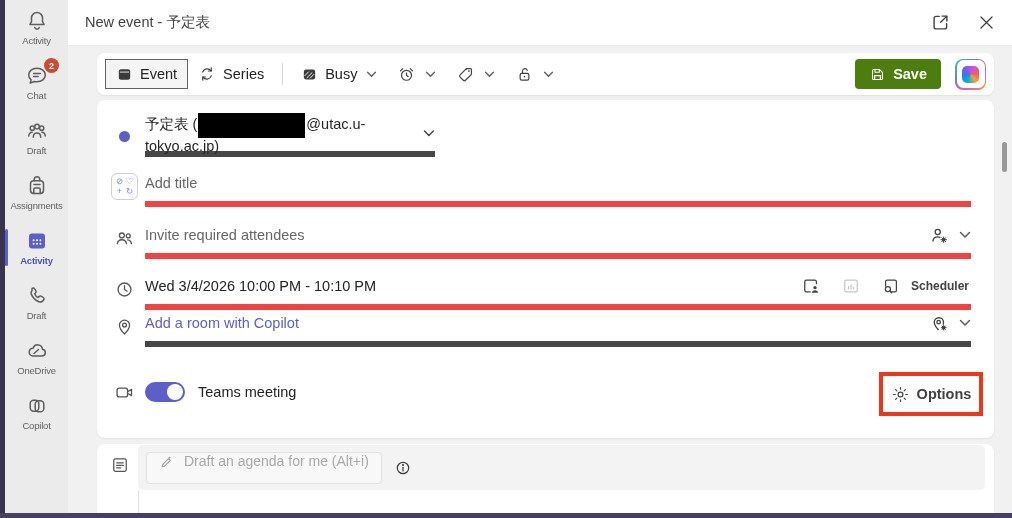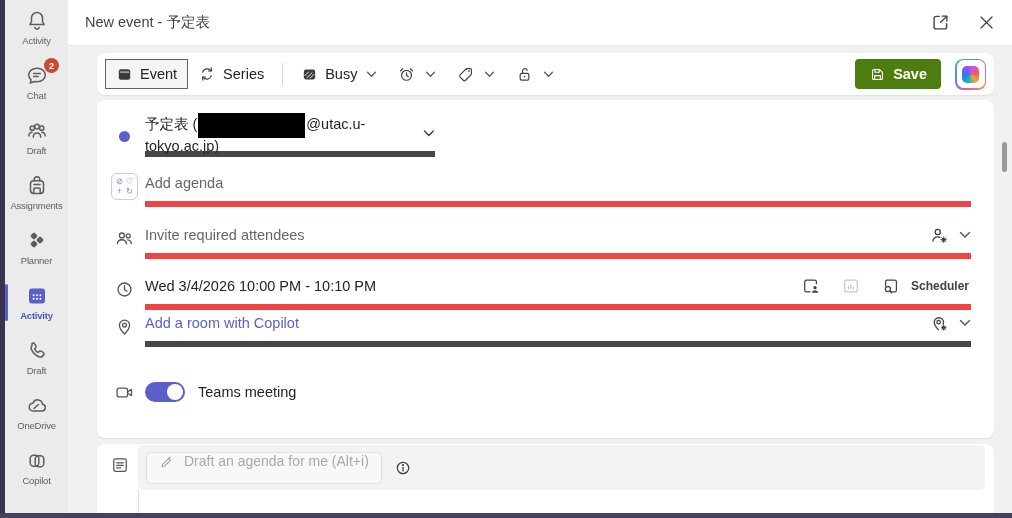--- a/index.html
+++ b/index.html
@@ -115,30 +115,20 @@
       <svg width="24" height="24" viewBox="0 0 24 24" fill="none" stroke="#5d5d5d" stroke-width="1.5" stroke-linecap="round" stroke-linejoin="round">
         <path d="M9.2 6.8V5.6a2.8 2.8 0 0 1 5.6 0v1.2"></path>
           <rect x="5.5" y="6.8" width="13" height="12.7" rx="3.2"></rect>
           <path d="M9 10.5h6"></path>
           <path d="M8.8 19.5v-4.2a1.2 1.2 0 0 1 1.2-1.2h4a1.2 1.2 0 0 1 1.2 1.2v4.2"></path>
       </svg>
     </span>
     <span class="lbl">Assignments</span>
   </div>
 
-  <div class="side-item">
-    <span>
-      <svg width="24" height="24" viewBox="0 0 24 24" fill="#5d5d5d">
-        <rect x="6.2" y="4.2" width="5.6" height="5.6" rx="1.4" transform="rotate(45 9 7)"></rect>
-        <rect x="12.2" y="8.2" width="5.6" height="5.6" rx="1.4" transform="rotate(45 15 11)"></rect>
-        <rect x="6.2" y="12.2" width="5.6" height="5.6" rx="1.4" transform="rotate(45 9 15)"></rect>
-      </svg>
-    </span>
-    <span class="lbl">Planner</span>
-  </div>
 
   <div class="side-item active">
     <span class="ind"></span>
     <span>
       <svg width="24" height="24" viewBox="0 0 24 24">
         <rect x="4" y="4.5" width="16" height="15" rx="3" fill="#5b5fc7"></rect>
         <circle cx="8.6" cy="11.2" r="1" fill="#fff"></circle>
           <circle cx="12" cy="11.2" r="1" fill="#fff"></circle>
           <circle cx="15.4" cy="11.2" r="1" fill="#fff"></circle>
         <circle cx="8.6" cy="14.8" r="1" fill="#fff"></circle>
@@ -291,21 +281,21 @@
     <div class="row" style="top:65px;">
       <span class="ric">
         <span class="emoji-box">
           <span>⊘</span>
             <span>♡</span>
             <span>+</span>
             <span>↻</span>
         </span>
       </span>
       <div class="rcontent">
-        <span class="placeholder">Add agenda</span>
+        <span class="placeholder">Add title</span>
       </div>
     </div>
 
     <div class="row" style="top:117px;">
       <span class="ric">
         <svg width="21" height="21" viewBox="0 0 24 24" fill="none" stroke="#565656" stroke-width="1.5" stroke-linecap="round">
           <circle cx="9" cy="8.5" r="2.8"></circle>
             <path d="M3.8 18c.4-2.8 2.4-4.6 5.2-4.6s4.8 1.8 5.2 4.6"></path>
           <circle cx="16.3" cy="9" r="2.2"></circle>
             <path d="M15.6 13.6c2.3.2 3.9 1.8 4.3 4.2"></path>
@@ -397,20 +387,29 @@
         </svg>
       </span>
       <div class="rcontent noline">
         <span class="toggle">
             <span class="knob"></span>
           </span>
         <span class="rowtext" style="margin-left:13px;">Teams meeting</span>
       </div>
     </div>
 
+    <div class="red-box">
+      <button class="icon-btn" style="gap:7px; align-items:center;">
+        <svg width="19" height="19" viewBox="0 0 24 24" fill="none" stroke="#424242" stroke-width="1.5" stroke-linecap="round">
+          <circle cx="12" cy="12" r="3.1"></circle>
+          <path d="M12 3.2v2.2M12 18.6v2.2M3.2 12h2.2M18.6 12h2.2M5.8 5.8l1.6 1.6M16.6 16.6l1.6 1.6M18.2 5.8l-1.6 1.6M7.4 16.6l-1.6 1.6"></path>
+        </svg>
+        <span class="options-label">Options</span>
+      </button>
+    </div>
   </div>
 
   <div class="card desc-card">
     <span class="desc-icon">
       <svg width="20" height="20" viewBox="0 0 24 24" fill="none" stroke="#565656" stroke-width="1.5" stroke-linecap="round" stroke-linejoin="round">
         <rect x="4.5" y="4.5" width="15" height="15" rx="2"></rect>
           <path d="M8 9.3h8M8 12.3h8M8 15.3h5"></path>
       </svg>
     </span>
     <div class="agenda-band">

